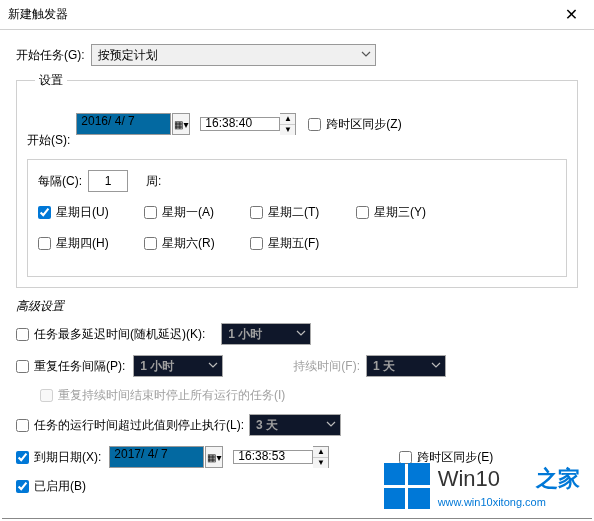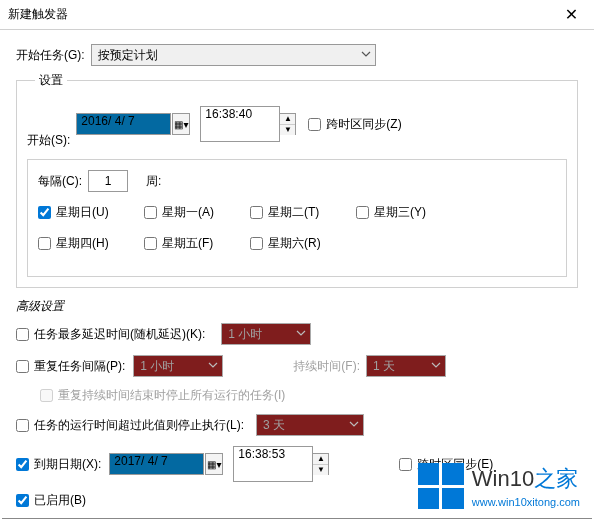--- a/index.html
+++ b/index.html
@@ -16,46 +16,46 @@
   legend { padding: 0 4px; margin-left: 8px; font-size: 12px; }
   .settings-body { display: flex; }
   .radios { width: 90px; padding-top: 4px; }
   .radio-item { display: flex; align-items: center; margin-bottom: 12px; }
   .radio-item input { margin-right: 6px; }
   .right-pane { flex: 1; }
   .start-row { display: flex; align-items: center; margin-bottom: 10px; }
   .start-row .label { margin-right: 6px; margin-top: 33px; }
   .date-input { border: 1px solid #999; background: #0369a1; height: 22px; width: 95px; display: flex; padding: 0 4px; margin-right: 1px; }
   .date-cal { border: 1px solid #999; background: #f4f4f4; width: 18px; height: 22px; display: flex; align-items: center; justify-content: center; margin-right: 10px; }
-  .time-input { border: 1px solid #999; background: #fff; height: 36px; width: 80px; display: flex; align-items: flex-start; padding: 0 4px; }
+  .time-input { border: 1px solid #999; background: #fff; height: 14px; width: 80px; display: flex; align-items: flex-end; padding: 0 4px; }
   .spinner { border: 1px solid #999; border-left: none; width: 16px; height: 22px; display: flex; flex-direction: column; }
   .spinner div { flex: 1; font-size: 8px; text-align: center; line-height: 10px; background: #f4f4f4; }
   .spinner div:first-child { border-bottom: 1px solid #ccc; }
   .cb { display: flex; align-items: center; margin-right: 16px; }
   .cb input { margin-right: 5px; width: 13px; height: 13px; }
   .cb input:checked { accent-color: #0078d7; }
   .sub-fieldset { border: 1px solid #d0d0d0; padding: 10px; }
   .interval-row { display: flex; align-items: center; margin-bottom: 12px; }
   .num-box { border: 1px solid #999; width: 40px; height: 22px; display: flex; align-items: center; justify-content: center; margin: 0 18px 0 6px; }
   .days-row { display: flex; flex-wrap: wrap; margin-bottom: 6px; }
   .days-row .cb { min-width: 90px; margin-bottom: 8px; }
   .adv-section { margin-top: 6px; }
   .adv-title { margin-bottom: 8px; font-style: italic; }
   .adv-row { display: flex; align-items: center; margin-bottom: 10px; }
   .adv-row .cb { margin-right: 4px; }
   .sel { border: 1px solid #aaa; background: #fff; height: 22px; display: flex; align-items: center; padding: 0 6px; position: relative; }
   .sel .arrow { position: absolute; right: 4px; top: 4px; }
   .sel.disabled, .cb.disabled, .disabled-text { color: #a0a0a0; }
-  .sel.disabled { background: #7f1d1d; }
+  .sel.disabled { background: #0f172a; font-weight: bold; }
   .watermark { position: absolute; right: 14px; bottom: 12px; display: flex; align-items: center; }
   .watermark .logo { width: 46px; height: 46px; margin-right: 8px; display: grid; grid-template-columns: 1fr 1fr; grid-template-rows: 1fr 1fr; gap: 3px; }
   .watermark .logo div { background: #0078d7; }
   .watermark .txt { display: flex; flex-direction: column; }
   .watermark .big { font-size: 22px; font-weight: 340; color: #333; }
-  .watermark .big .zh { color: #0078d7; font-weight: 400; }
+  .watermark .big .zh { color: #0078d7; font-weight: 700; padding-left: 36px; }
   .watermark .url { font-size: 11px; color: #0078d7; margin-top: 2px; }
   .arrow svg { width: 10px; height: 10px; display: block; }
   .cal-ico { font-size: 10px; }
   .bottom-line { height: 1px; background: #888; position: absolute; left: 2px; right: 2px; bottom: 2px; }
 </style>
 </head>
 <body>
 
 <div class="titlebar">
   <span class="title">新建触发器</span>
@@ -126,25 +126,25 @@
                 <span>星期三(Y)</span>
               </label>
           </div>
           <div class="days-row">
             <label class="cb">
                 <input type="checkbox" style="">
                 <span>星期四(H)</span>
               </label>
             <label class="cb">
                 <input type="checkbox" style="">
+                <span>星期六(R)</span>
+              </label>
+            <label class="cb">
+                <input type="checkbox" style="">
                 <span>星期五(F)</span>
-              </label>
-            <label class="cb">
-                <input type="checkbox" style="">
-                <span>星期六(R)</span>
               </label>
           </div>
         </div>
       </div>
     </div>
   </fieldset>
 
   <div class="adv-section">
     <div class="adv-title">高级设置</div>
 
@@ -192,21 +192,21 @@
           <input type="checkbox" disabled="" style="">
           <span>重复持续时间结束时停止所有运行的任务(I)</span>
         </label>
     </div>
 
     <div class="adv-row">
       <label class="cb">
           <input type="checkbox" style="">
           <span>任务的运行时间超过此值则停止执行(L):</span>
         </label>
-      <div class="sel disabled" style="width:108px;margin-left:8px">
+      <div class="sel disabled" style="width:92px;margin-left:1px">
         <span>3 天</span>
         <span class="arrow">
             <svg viewBox="0 0 10 10">
               <path d="M1 3 L5 7 L9 3" fill="none" stroke="#bbb" stroke-width="1.2"></path>
             </svg>
           </span>
       </div>
     </div>
 
     <div class="adv-row">

